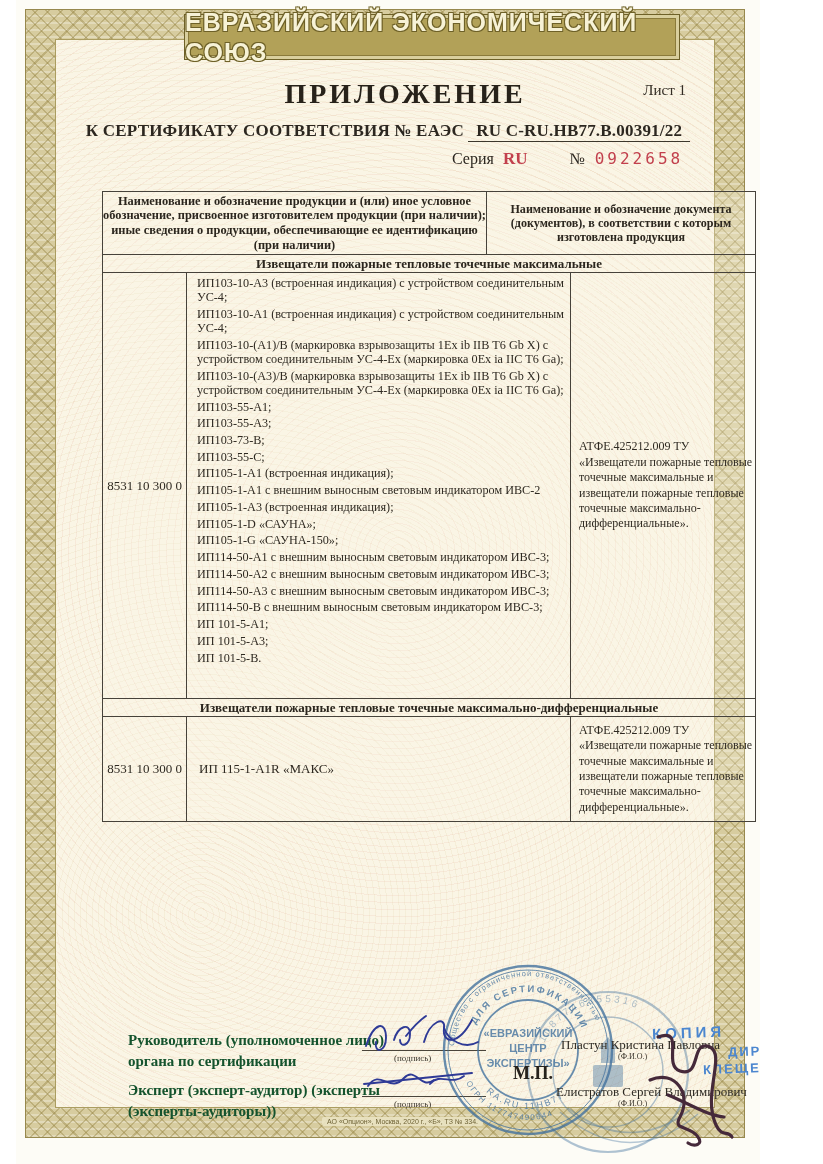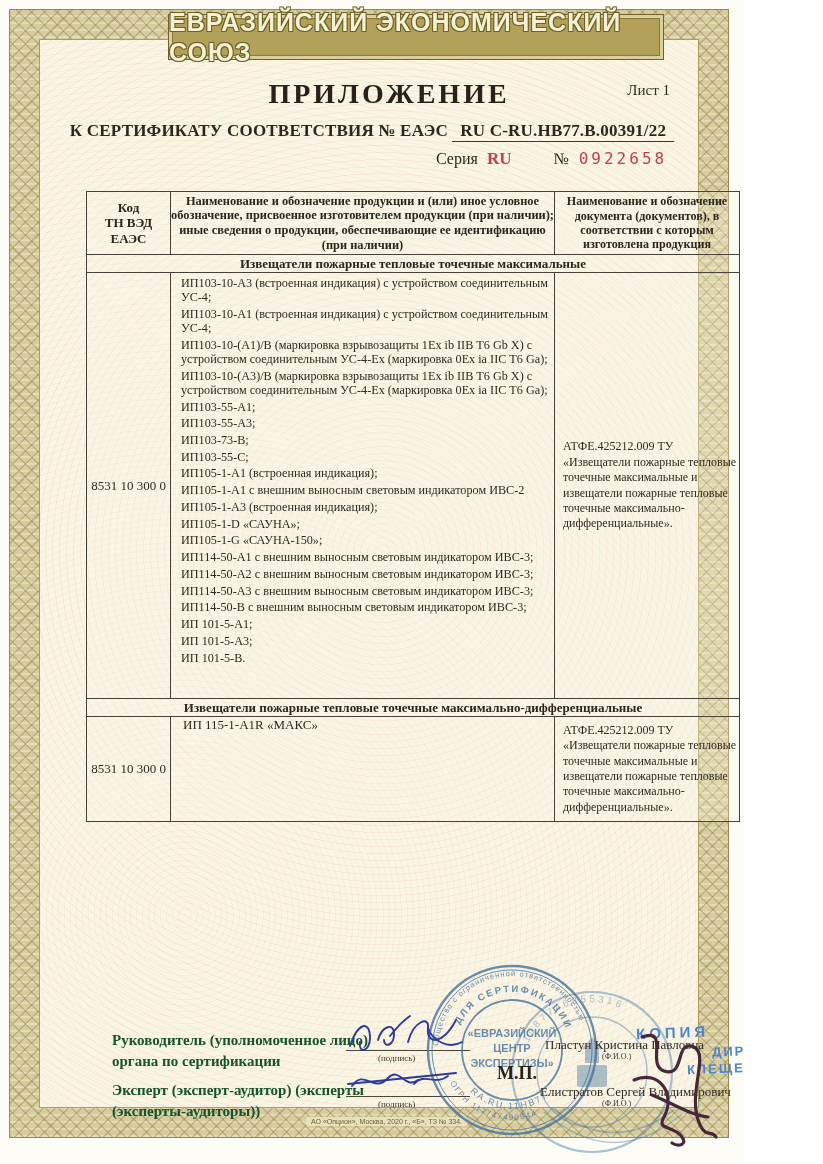--- a/index.html
+++ b/index.html
@@ -1,17 +1,17 @@
 <!DOCTYPE html>
 <html><head>
 <meta charset="utf-8">
 <style>
   html,body{margin:0;padding:0;background:#ffffff;}
   .page{position:relative;width:744px;height:1164px;background:#fdfcf6;overflow:hidden;
-        font-family:"Liberation Serif","DejaVu Serif",serif;color:#2f2a22;}
+        font-family:"Liberation Serif","DejaVu Serif",serif;color:#2f2a22;margin-left:16px;}
   
   .band{position:absolute;left:9px;top:9px;right:15px;bottom:26px;z-index:1;
         background:
           repeating-linear-gradient(45deg, rgba(146,128,62,.38) 0 1.5px, transparent 1.5px 9px),
           repeating-linear-gradient(-45deg, rgba(146,128,62,.38) 0 1.5px, transparent 1.5px 9px),
           repeating-linear-gradient(0deg, rgba(255,255,255,.28) 0 2px, transparent 2px 7px),
           #d7cc9f;
         border:1px solid #97884d;}
   .paper{position:absolute;left:39px;top:39px;right:45px;bottom:56px;z-index:2;
          background:#faf5e5;border:1px solid #ab9d60;}
@@ -50,21 +50,21 @@
   .t-head>div{display:flex;align-items:center;justify-content:center;text-align:center;
           font-weight:bold;font-size:12.4px;line-height:1.18;color:#2b261e;}
   .t-head .c1{white-space:pre-line;font-size:13px;}
   .t-head .c3{font-size:12.1px;padding:0 2px;}
   .t-section{height:17px;display:flex;align-items:center;justify-content:center;
           font-weight:bold;font-size:13px;color:#2b261e;overflow:hidden;}
   .r1{height:425px;} .r2{height:104px;}
   .code-cell{display:flex;align-items:center;justify-content:center;font-size:13px;color:#2e2921;}
   .products{padding:3px 4px 0 10px;}
   .product-line{font-size:12.2px;line-height:1.16;margin-bottom:2.6px;color:#2e2921;}
-  .products.center{display:flex;padding:0 0 0 12px;}
+  .products.center{display:flex;align-items:center;padding:0 0 0 12px;}
   .products.center .product-line{font-size:13px;margin:0;}
   .doc-cell{display:flex;align-items:center;padding:0 2px 0 8px;font-size:12px;line-height:1.28;color:#2e2921;}
   
   .sig-label{position:absolute;z-index:5;font-size:15px;font-weight:bold;line-height:1.4;color:#14532d;}
   .lab1{left:112px;top:1030px;width:272px;}
   .lab2{left:112px;top:1080px;width:288px;}
   .sig-line{position:absolute;height:1px;background:#4a453b;z-index:5;}
   .caption{position:absolute;z-index:7;font-size:9px;color:#3a352c;}
   .mp{position:absolute;left:497px;top:1063px;z-index:8;font-size:18px;font-weight:bold;color:#26221c;}
   .name{position:absolute;z-index:8;font-size:13px;color:#2e2a23;white-space:nowrap;}
@@ -105,23 +105,20 @@
 
   <div class="series-line">
     <span class="lbl">Серия</span>
     <span class="ru">RU</span>
     <span class="ns">№</span>
     <span class="blank-num">0922658</span>
   </div>
 
   <div class="cert-table">
     <div class="t-row t-head">
-      <div class="c1">Код
-ТН ВЭД
-ЕАЭС</div>
       <div class="c2">Наименование и обозначение продукции и (или) иное условное обозначение, присвоенное изготовителем продукции (при наличии); иные сведения о продукции, обеспечивающие ее идентификацию (при наличии)</div>
       <div class="c3">Наименование и обозначение документа (документов), в соответствии с которым изготовлена продукция</div>
     </div>
     <div class="t-section">Извещатели пожарные тепловые точечные максимальные</div>
     <div class="t-row r1">
       <div class="c1 code-cell">8531 10 300 0</div>
       <div class="c2 products">
           <div class="product-line">ИП103-10-А3 (встроенная индикация) с устройством соединительным УС-4;</div>
           <div class="product-line">ИП103-10-А1 (встроенная индикация) с устройством соединительным УС-4;</div>
           <div class="product-line">ИП103-10-(А1)/В (маркировка взрывозащиты 1Ех ib IIВ Т6 Gb Х) с устройством соединительным УС-4-Ех (маркировка 0Ех ia IIС Т6 Ga);</div>

